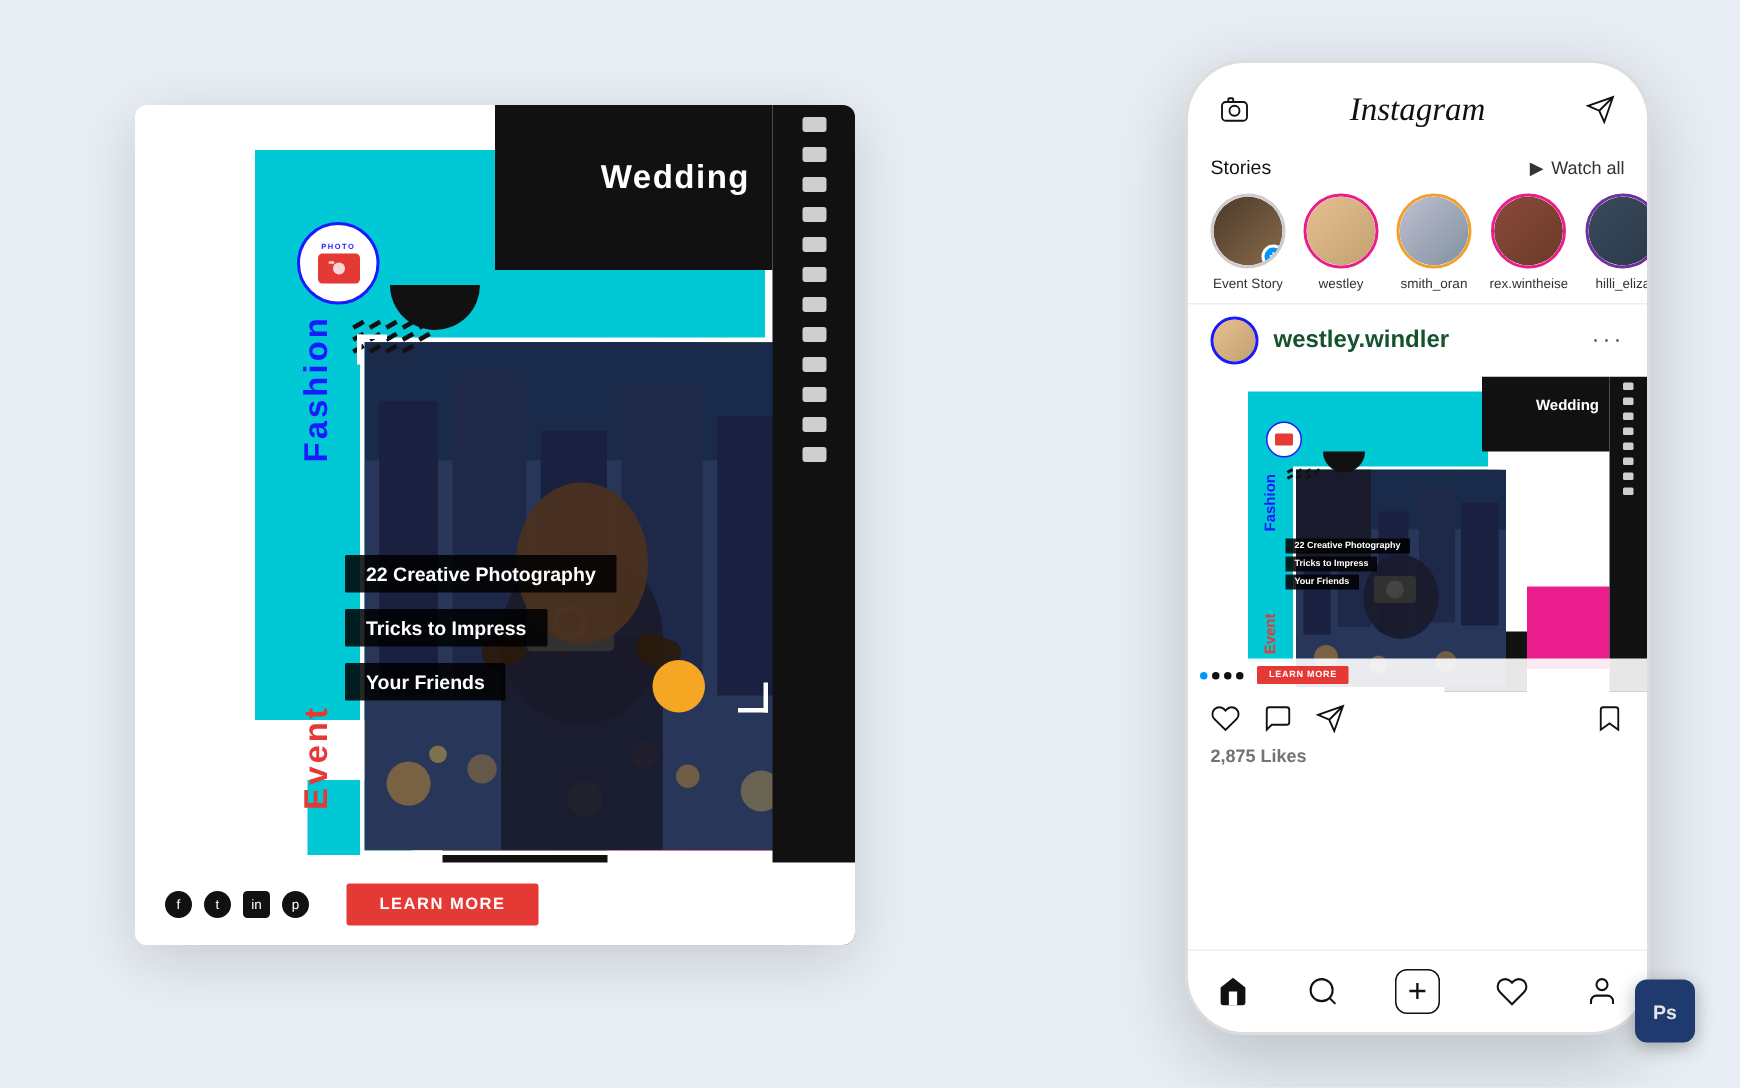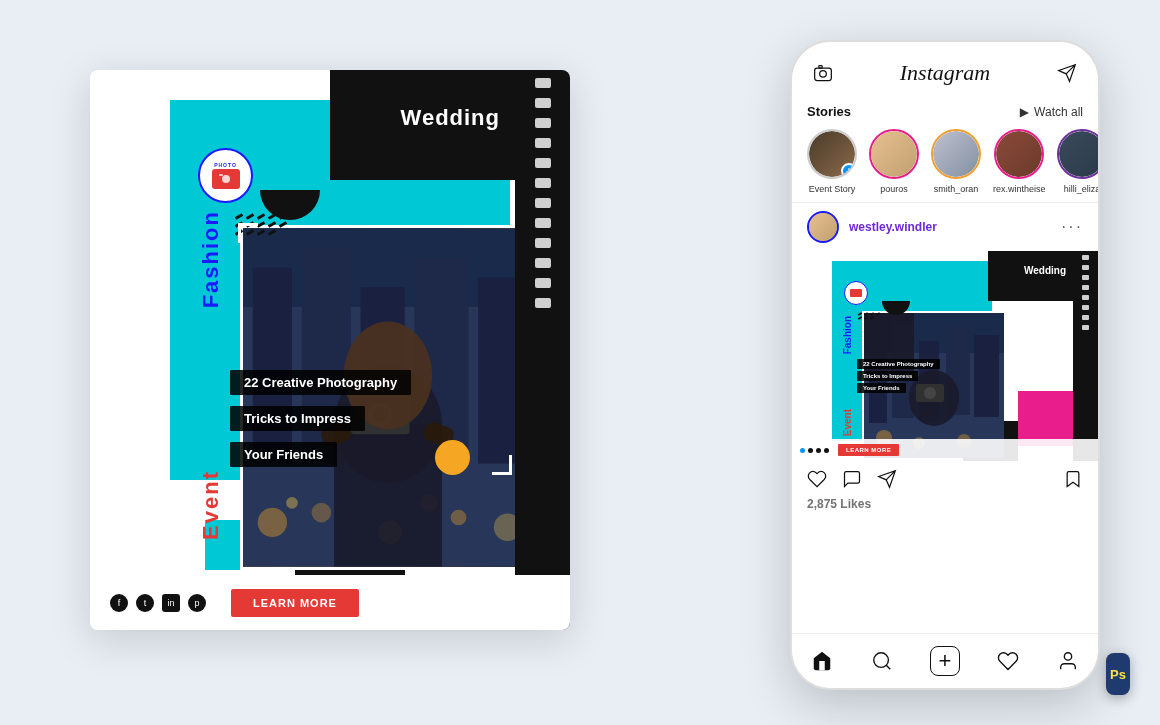--- a/index.html
+++ b/index.html
@@ -385,21 +385,21 @@
       border-bottom: 1px solid #eee;
     }
     .stories-header {
       display: flex;
       justify-content: space-between;
       align-items: center;
       margin-bottom: 10px;
     }
     .stories-label {
       font-size: 13px;
-      font-weight: 700;
+      font-weight: 400;
       color: #111;
     }
     .watch-all {
       font-size: 12px;
       color: #333;
       display: flex;
       align-items: center;
       gap: 5px;
     }
     .stories-row {
@@ -473,23 +473,23 @@
       border-radius: 50%;
       background: linear-gradient(135deg, #e8c090, #c0a070);
       border: 2px solid #1a1aff;
       display: flex;
       align-items: center;
       justify-content: center;
       overflow: hidden;
       flex-shrink: 0;
     }
     .post-username {
-      font-size: 12px;
+      font-size: 16px;
       font-weight: 600;
-      color: #6d28d9;
+      color: #14532d;
       flex: 1;
     }
     .post-menu {
       font-size: 16px;
       color: #555;
       letter-spacing: 2px;
     }
 
     
     .mini-card {
@@ -577,28 +577,28 @@
       border: 1.5px solid #111;
       border-radius: 8px;
       font-size: 20px;
     }
 
     
     .ps-badge {
       position: absolute;
       bottom: 30px;
       right: 30px;
-      width: 24px;
+      width: 40px;
       height: 42px;
       background: #1e3a6e;
       border-radius: 8px;
       display: flex;
       align-items: center;
       justify-content: center;
-      color: #fde047;
+      color: #e5e5e5;
       font-size: 13px;
       font-weight: 900;
       letter-spacing: 0px;
       box-shadow: 0 3px 12px rgba(0,0,0,0.3);
     }
   </style>
 </head>
 <body>
 
 <div class="left-card">
@@ -757,21 +757,21 @@
               <div class="story-avatar-inner av1"></div>
               <div class="story-plus">+</div>
             </div>
             <span class="story-name">Event Story</span>
           </div>
 
           <div class="story-item">
             <div class="story-avatar">
               <div class="story-avatar-inner av2"></div>
             </div>
-            <span class="story-name">pouros</span>
+            <span class="story-name">westley</span>
           </div>
 
           <div class="story-item">
             <div class="story-avatar" style="border-color:#f0a030">
               <div class="story-avatar-inner av3"></div>
             </div>
             <span class="story-name">smith_oran</span>
           </div>
 
           <div class="story-item">

